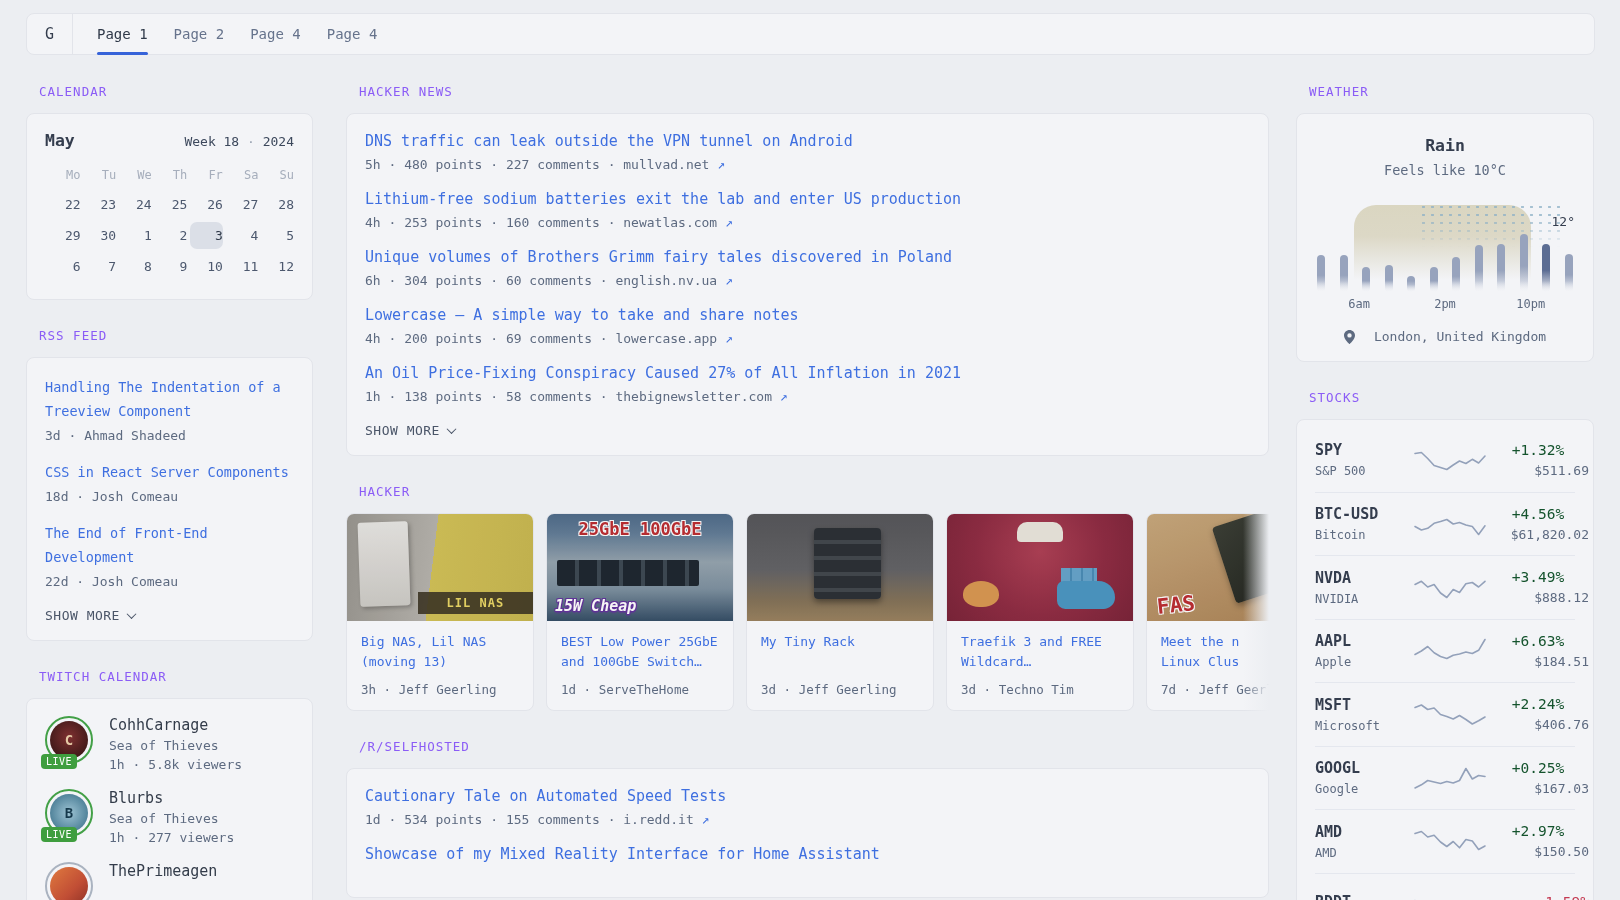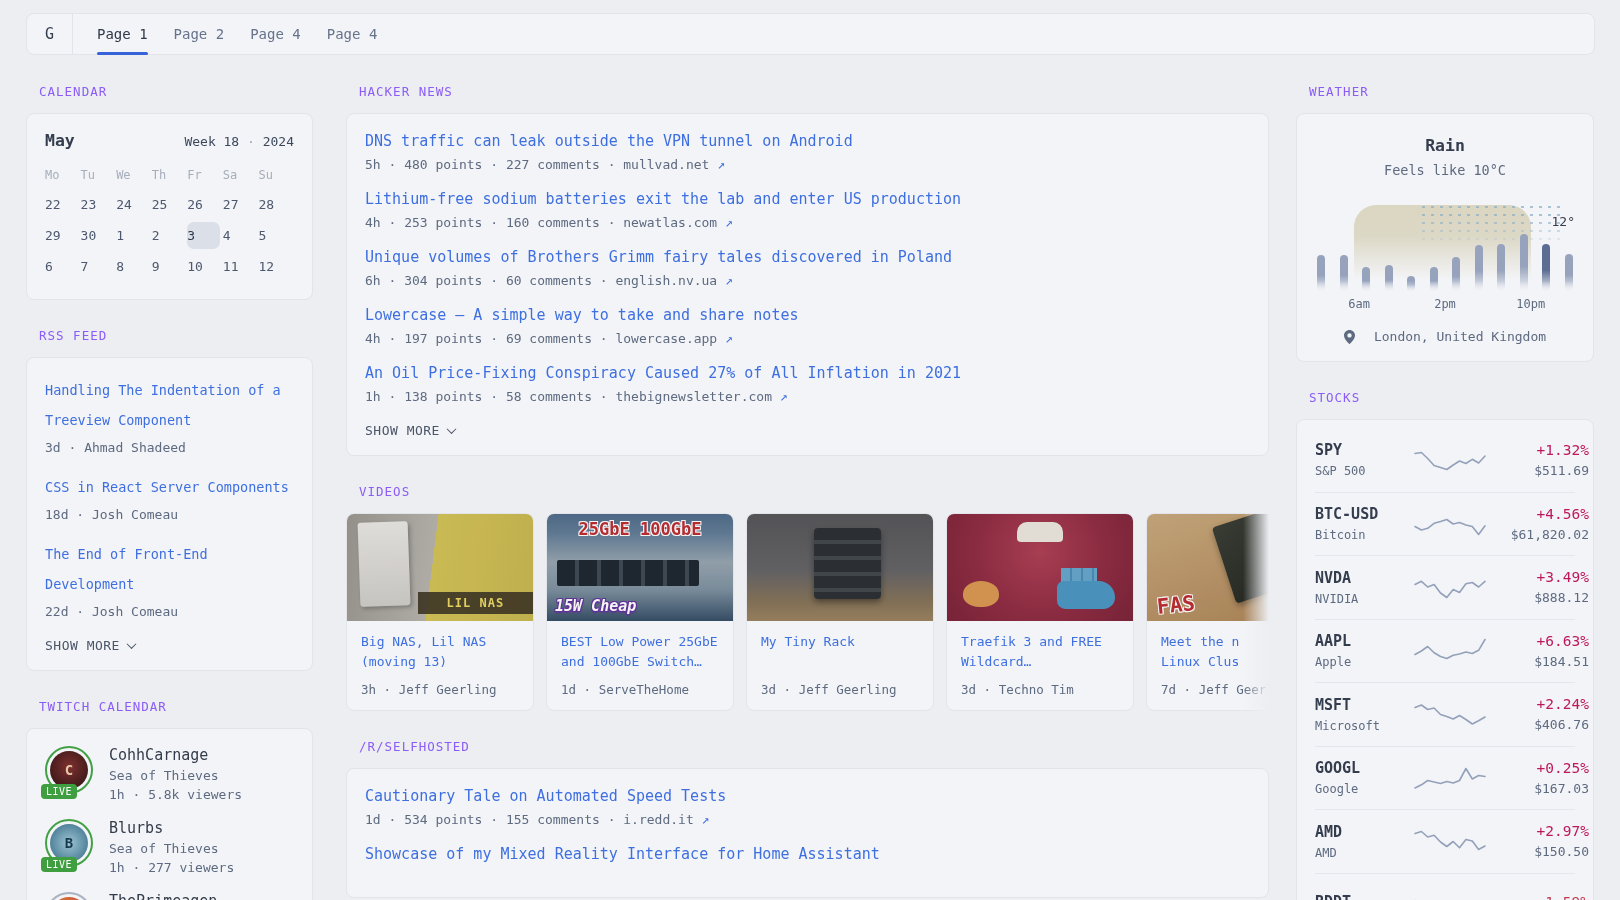--- a/index.html
+++ b/index.html
@@ -37,29 +37,29 @@
 
   .section + .section { margin-top:28px; }
   .section-label { font-size:12.5px; letter-spacing:1px; color:#8b5cf6; margin:0 0 14px 13px; }
   .card { background:#f3f4f7; border:1px solid #e2e4ea; border-radius:8px; padding:17px 18px; }
 
   
   .cal-head { display:flex; justify-content:space-between; align-items:baseline; margin-bottom:12px; }
   .cal-month { font-size:16.5px; font-weight:bold; color:#343d4e; }
   .cal-week  { font-size:13px; color:#3c485c;margin-left:8px; }
   .cal-week .dot { color:#9aa3b2; }
-  .cal-grid { display:grid; grid-template-columns:repeat(7,1fr); text-align:left; }
+  .cal-grid { display:grid; grid-template-columns:repeat(7,1fr); text-align:right; }
   .cal-dow { font-size:12px; color:#a6aebc; height:27px; line-height:27px; }
   .cal-day { font-size:13px; color:#4c586e; height:31px; line-height:31px; }
   .cal-day .num { display:inline-block; min-width:33px; height:27px; line-height:27px; border-radius:7px; }
   .cal-day .num.sel { background:#dbdfe7; color:#2f3949; }
 
   
   .feed-item { margin-bottom:15px; }
-  .feed-title { font-size:13.5px; color:#3e6fe0; line-height:30px; cursor:pointer; display:block; text-decoration:none; }
+  .feed-title { font-size:13.5px; color:#3e6fe0; line-height:24px; cursor:pointer; display:block; text-decoration:none; }
   .hn .feed-title, .reddit .feed-title { font-size:15px; line-height:21px; }
   .feed-meta { font-size:13px; color:#5d6a80; margin-top:3px; line-height:19px; }
   .feed-meta .ext { color:#3e6fe0; }
   .show-more { display:flex; align-items:center; gap:8px; margin-top:17px; font-size:13px; letter-spacing:0.5px; color:#4a5568; cursor:pointer; }
   .chev { width:7px; height:7px; border-right:1.6px solid #4a5568; border-bottom:1.6px solid #4a5568; transform:rotate(45deg) translate(-1px,-1px); }
 
   
   .tw-row { display:flex; gap:16px; align-items:flex-start; margin-bottom:17px; }
   .tw-row:last-child { margin-bottom:0; }
   .tw-avatar-wrap { position:relative; width:48px; height:48px; flex:none; }
@@ -128,21 +128,21 @@
   .stock-row { display:flex; align-items:center; height:63.5px; cursor:pointer; }
   .stock-row + .stock-row { border-top:1px solid #e4e7ee; }
   .stock-names { width:100px; flex:none; }
   .stock-sym { font-size:15px; font-weight:bold; color:#343d4e; }
   .stock-name { font-size:12px; color:#5d6a80; margin-top:5px; }
   .stock-spark { flex:1; display:flex; justify-content:center; }
   .stock-spark svg { overflow:visible; }
   .stock-spark polyline { fill:none; stroke:#93a1ba; stroke-width:1.6; stroke-linejoin:round; stroke-linecap:round; }
   .stock-nums { width:102px; flex:none; text-align:right; }
   .stock-chg { font-size:14.5px; }
-  .stock-chg.up { color:#be185d; }
+  .stock-chg.up { color:#14532d;text-align:center; }
   .stock-chg.down { color:#c43a52; }
   .stock-price { font-size:13px; color:#5d6a80; margin-top:5px; }
 </style>
 </head>
 <body>
 
 <div class="page">
 
   <div class="topbar">
     <div class="logo">G</div>
@@ -283,35 +283,35 @@
           <div class="feed-item">
             <a class="feed-title">Lithium-free sodium batteries exit the lab and enter US production</a>
             <div class="feed-meta"><span>4h · 253 points · 160 comments · </span><span>newatlas.com</span> <span class="ext">↗</span></div>
           </div>
           <div class="feed-item">
             <a class="feed-title">Unique volumes of Brothers Grimm fairy tales discovered in Poland</a>
             <div class="feed-meta"><span>6h · 304 points · 60 comments · </span><span>english.nv.ua</span> <span class="ext">↗</span></div>
           </div>
           <div class="feed-item">
             <a class="feed-title">Lowercase – A simple way to take and share notes</a>
-            <div class="feed-meta"><span>4h · 197 points · 69 comments · </span><span>lowercase.app</span> <span class="ext">↗</span></div>
+            <div class="feed-meta"><span>4h · 200 points · 69 comments · </span><span>lowercase.app</span> <span class="ext">↗</span></div>
           </div>
           <div class="feed-item">
             <a class="feed-title">An Oil Price-Fixing Conspiracy Caused 27% of All Inflation in 2021</a>
             <div class="feed-meta"><span>1h · 138 points · 58 comments · </span><span>thebignewsletter.com</span> <span class="ext">↗</span></div>
           </div>
           <div class="show-more">
             <span>SHOW MORE</span>
             <span class="chev"></span>
           </div>
         </div>
       </div>
 
       <div class="section">
-        <div class="section-label">VIDEOS</div>
+        <div class="section-label">HACKER</div>
         <div class="video-row">
 
           <div class="video-card">
             <div class="thumb t1">
               <div class="tower"></div>
               <div class="band">LIL NAS</div>
             </div>
             <div class="video-body">
               <div class="video-title">Big NAS, Lil NAS</div>
               <div class="video-title">(moving 13)</div>

